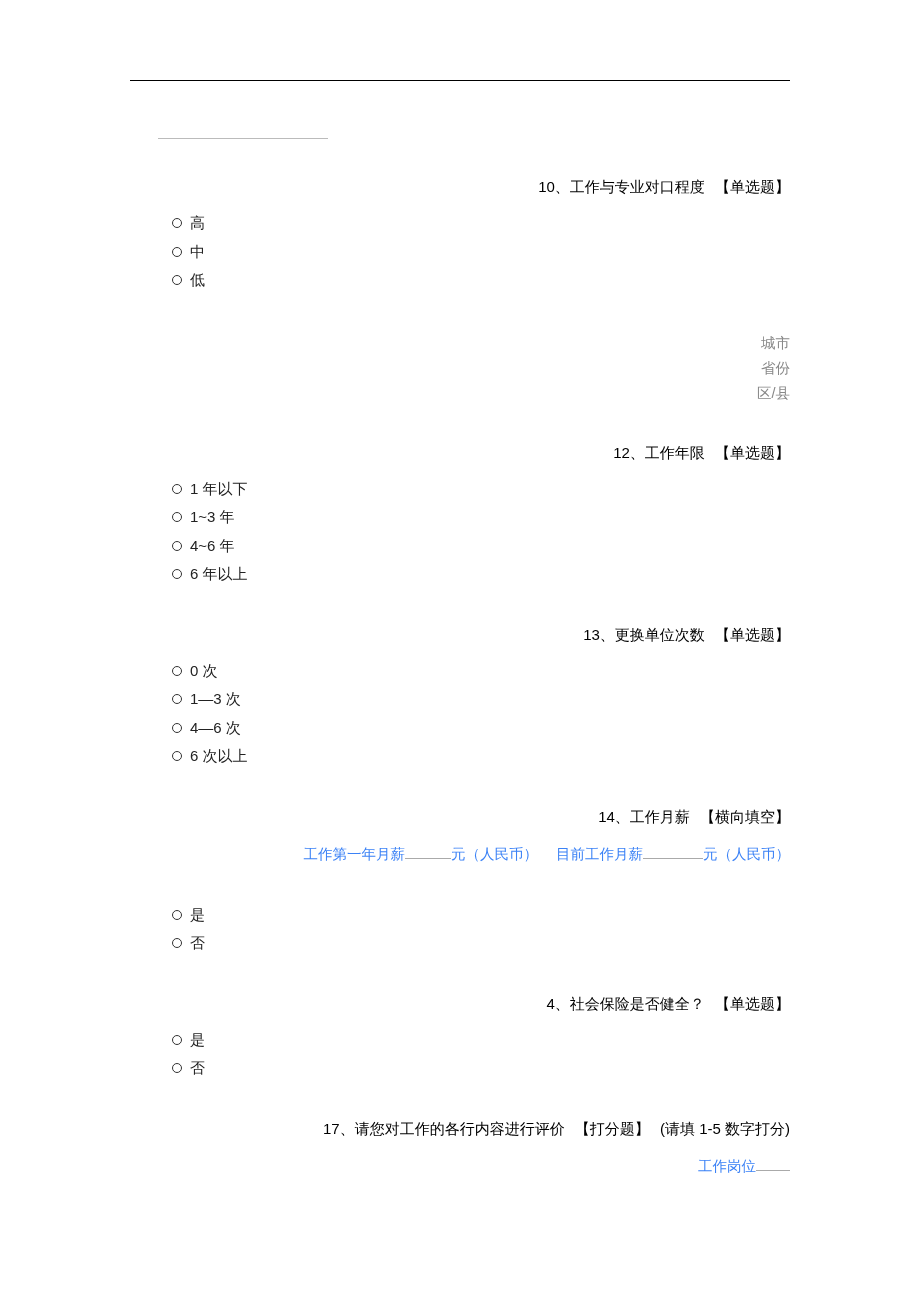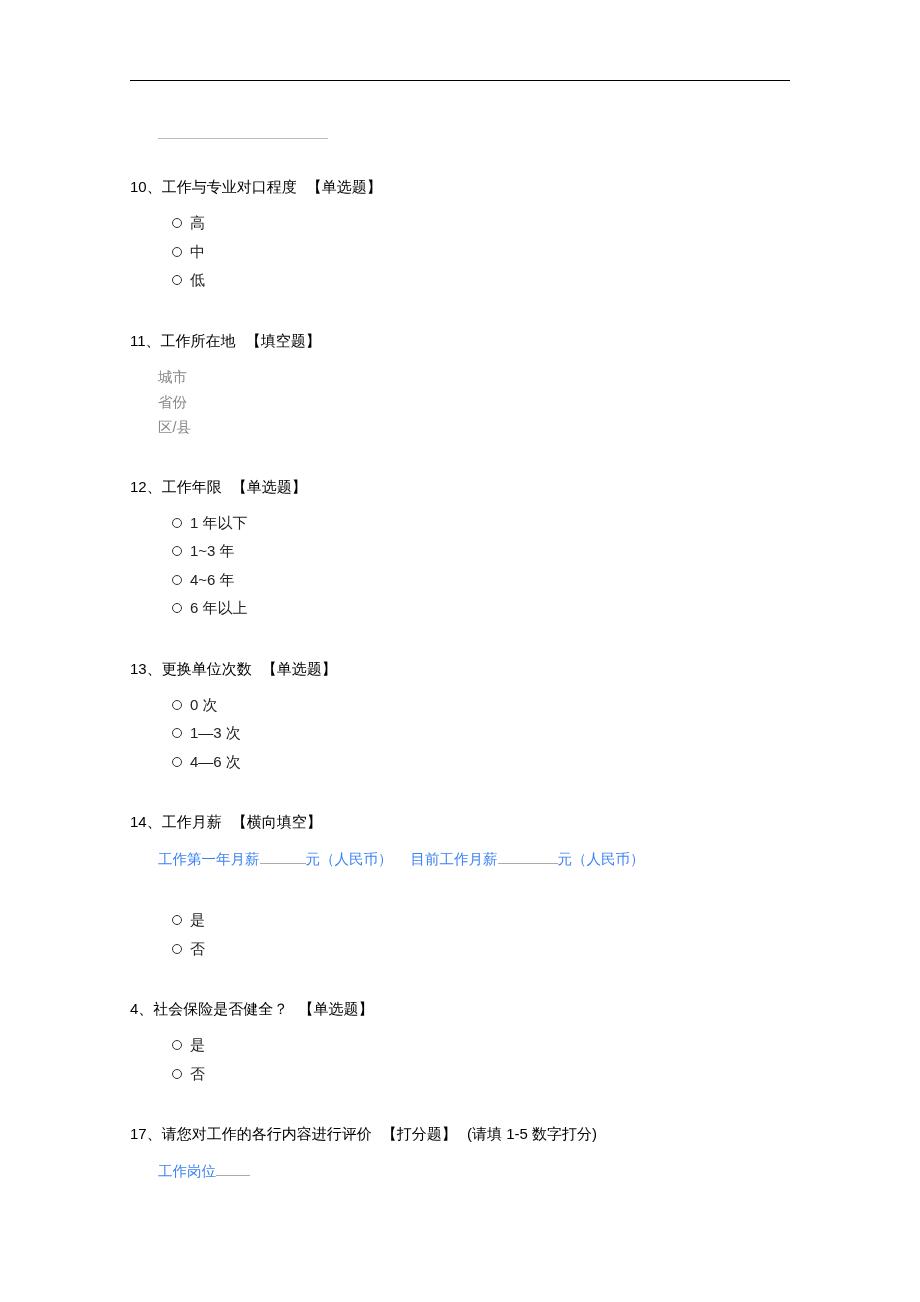--- a/index.html
+++ b/index.html
@@ -20,20 +20,21 @@
     }
     .blank-line {
       border-bottom: 1px solid #bbb;
       width: 170px;
       height: 18px;
       margin-left: 28px;
       margin-bottom: 36px;
     }
     .question {
       margin-bottom: 34px;
+      text-align: right;
     }
     .q-title {
       font-size: 15px;
       color: #000;
       margin-bottom: 10px;
       line-height: 1.6;
     }
     .q-title .num {
       font-weight: 400;
     }
@@ -117,24 +118,20 @@
           <span>中</span>
         </div>
       <div class="option">
           <span class="radio"></span>
           <span>低</span>
         </div>
     </div>
   </div>
 
   <div class="question">
-    <div class="q-title">
-      <span class="num">11、</span><span>工作所在地</span>
-      <span class="type-tag">【填空题】</span>
-    </div>
     <div class="sub-fields">
       <div class="sub-field">城市</div>
       <div class="sub-field">省份</div>
       <div class="sub-field">区/县</div>
     </div>
   </div>
 
   <div class="question">
     <div class="q-title">
       <span class="num">12、</span><span>工作年限</span>
@@ -171,20 +168,24 @@
           <span>0 次</span>
         </div>
       <div class="option">
           <span class="radio"></span>
           <span>1—3 次</span>
         </div>
       <div class="option">
           <span class="radio"></span>
           <span>4—6 次</span>
         </div>
+      <div class="option">
+          <span class="radio"></span>
+          <span>6 次以上</span>
+        </div>
     </div>
   </div>
 
   <div class="question">
     <div class="q-title">
       <span class="num">14、</span><span>工作月薪</span>
       <span class="type-tag">【横向填空】</span>
     </div>
     <div class="fill-text">
       <span>工作第一年月薪</span><span class="blank"></span><span>元（人民币）</span><span class="gap"></span>

